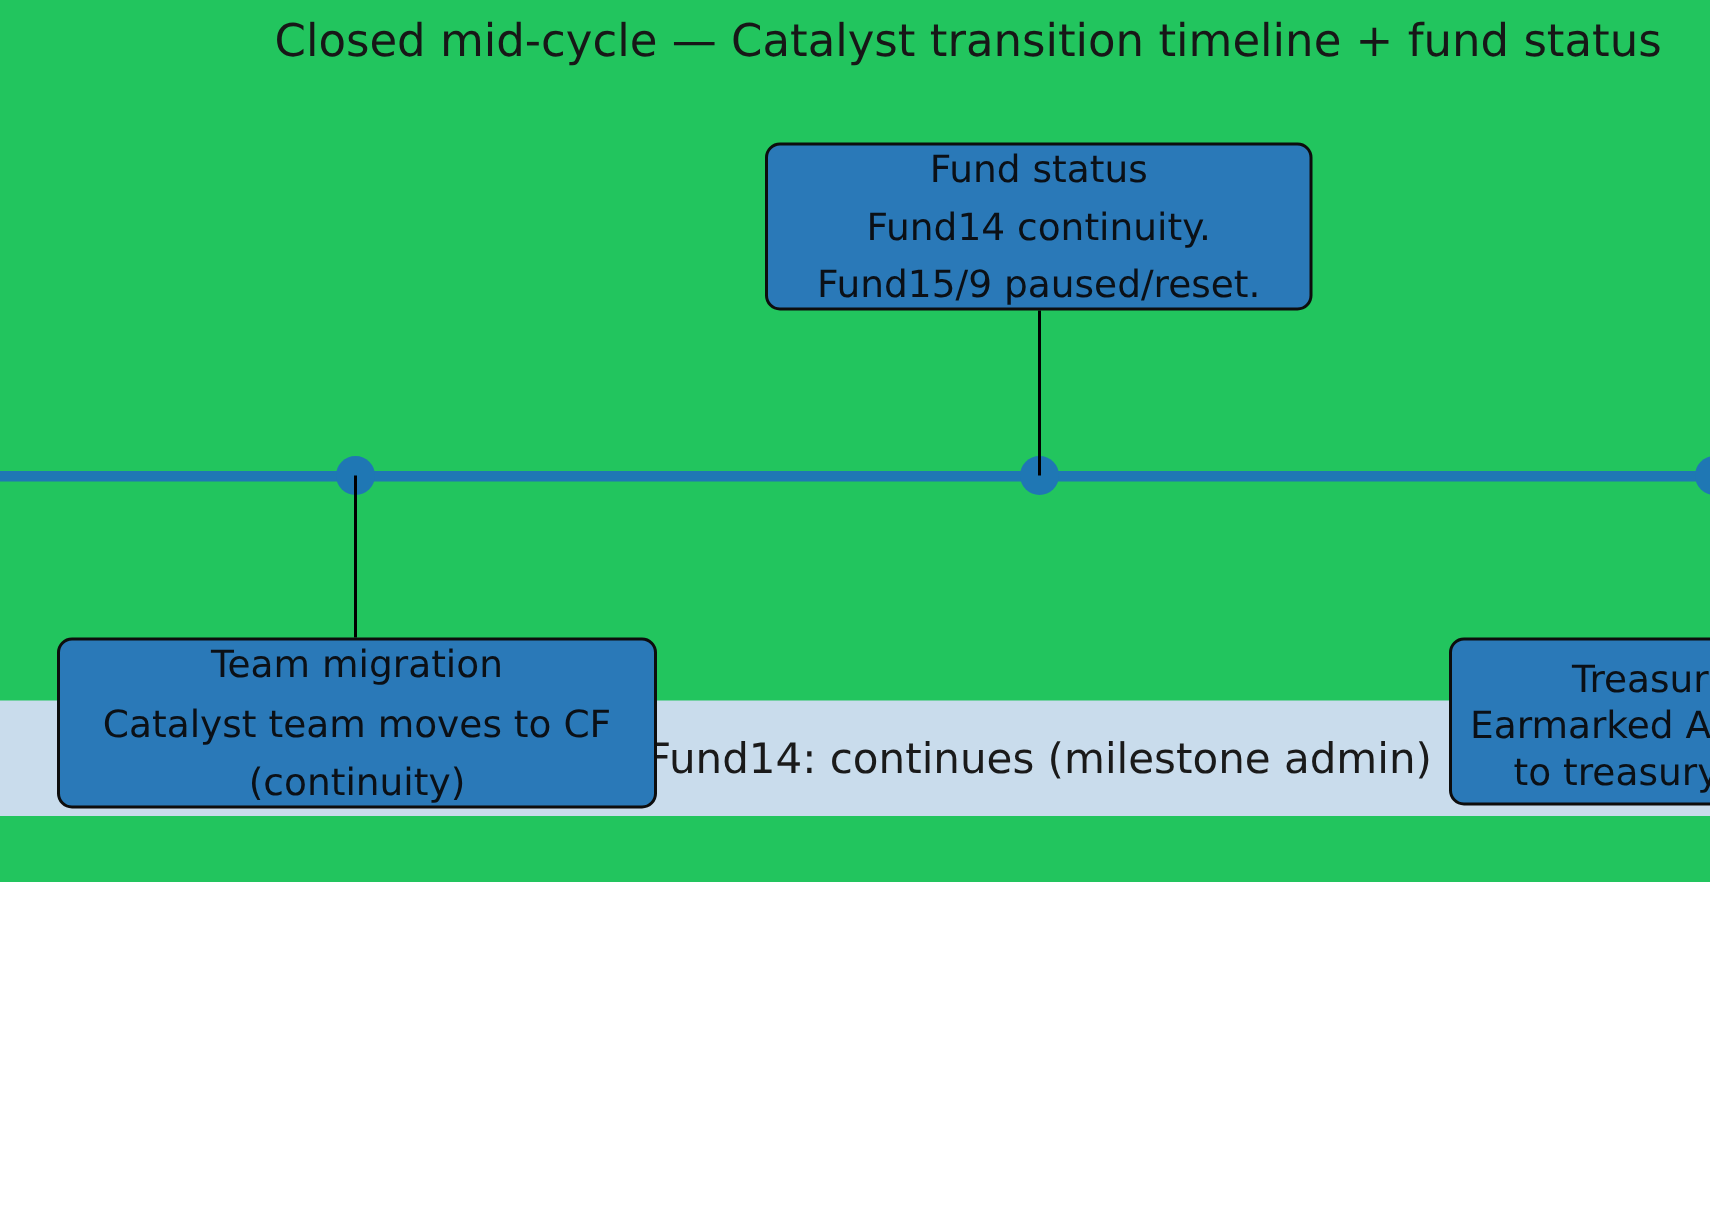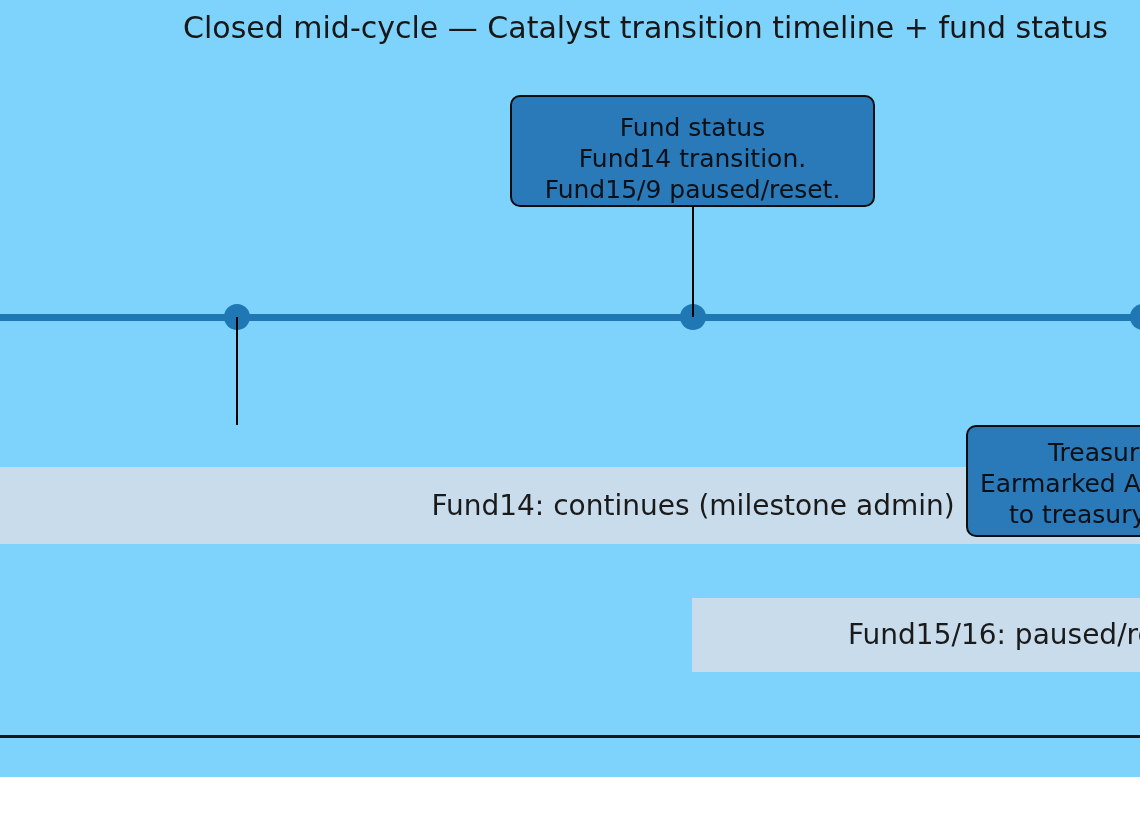--- a/index.html
+++ b/index.html
@@ -1,19 +1,19 @@
 <!DOCTYPE html>
 <html><head>
 <meta charset="utf-8">
 <style>
   html,body{margin:0;padding:0;background:#fff;}
   .fig{
     position:relative;
-    width:1140px;height:777px;
-    background:#7dd3fc;
+    width:1140px;height:588px;
+    background:#22c55e;
     overflow:hidden;
     font-family:"DejaVu Sans","Liberation Sans",sans-serif;
     color:#111111;
   }
   .title{
     position:absolute;left:183px;top:10px;
     font-size:30px;line-height:36px;white-space:nowrap;color:#171717;
   }
   .band{
     position:absolute;background:#c9dcec;
@@ -43,21 +43,21 @@
     position:absolute;
     background:#2a79b8;
     border:2.5px solid #0d0d0d;
     border-radius:10px;
     box-sizing:border-box;
     color:#0b1016;
     font-size:25px;line-height:31px;
     text-align:center;
   }
   .annot.flexbox{
-    display:flex;flex-direction:column;justify-content:flex-end;align-items:center;
+    display:flex;flex-direction:column;justify-content:space-between;align-items:center;
   }
   .fund-status{left:510px;top:95px;width:365px;height:112px;}
   .team-migration{left:38px;top:425px;width:400px;height:114px;}
   .treasury{left:966px;top:425px;width:360px;height:112px;}
   .treasury .t-line{position:absolute;white-space:nowrap;}
   .t-line1{left:80px;top:10px;}
   .t-line2{left:12px;top:41px;}
   .t-line3{left:41px;top:72px;}
   .axis-bottom{
     position:absolute;left:0;top:735px;width:1200px;height:2.5px;background:#151515;
@@ -78,24 +78,29 @@
   <div class="tl-line"></div>
   <div class="dot dot1"></div>
   <div class="dot dot2"></div>
   <div class="dot dot3"></div>
 
   <div class="connector conn-mid"></div>
   <div class="connector conn-left"></div>
 
   <div class="annot flexbox fund-status">
     <div>Fund status</div>
-    <div>Fund14 transition.</div>
+    <div>Fund14 continuity.</div>
     <div>Fund15/9 paused/reset.</div>
   </div>
 
+  <div class="annot flexbox team-migration">
+    <div>Team migration</div>
+    <div>Catalyst team moves to CF</div>
+    <div>(continuity)</div>
+  </div>
 
   <div class="annot treasury">
     <div class="t-line t-line1">Treasury</div>
     <div class="t-line t-line2">Earmarked ADA</div>
     <div class="t-line t-line3">to treasury</div>
   </div>
 
   <div class="axis-bottom"></div>
 
 </div>

